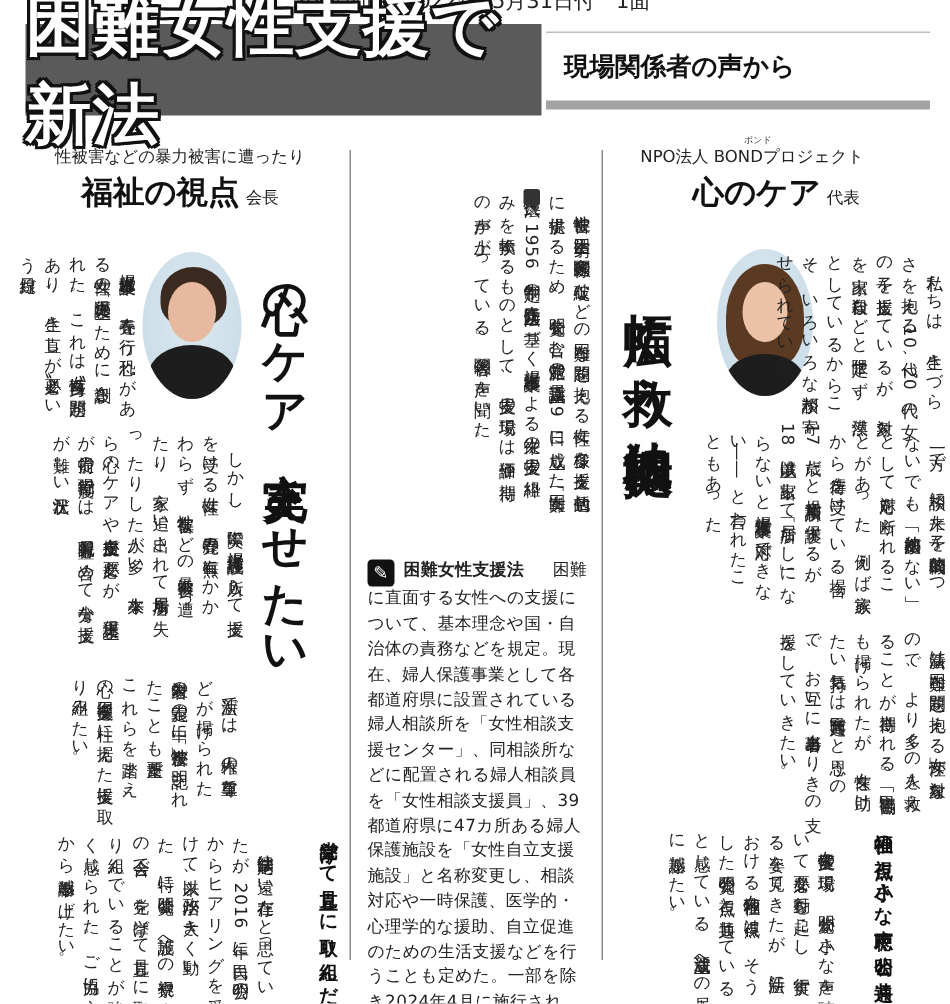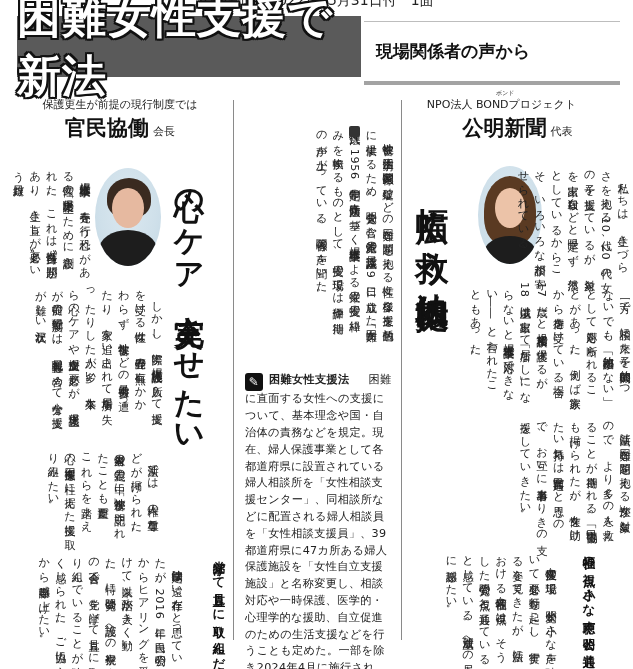--- a/index.html
+++ b/index.html
@@ -4,21 +4,21 @@
 <style>
   * { box-sizing: border-box; margin: 0; padding: 0; }
   html, body { width: 633px; height: 669px; background: #ffffff; overflow: hidden; }
   body { position: relative; font-family: "DejaVu Serif", serif; color: #1a1a1a; }
 
   .source-line { position: absolute; left: 0; top: -8px; width: 633px; text-align: center; font-family: "DejaVu Sans", sans-serif; font-size: 14px; color: #222; }
 
   .banner { position: absolute; left: 17px; top: 16px; width: 344px; height: 61px; background: #5a5a5a; display: flex; align-items: center; justify-content: center; }
   .banner-title { font-family: "DejaVu Sans", sans-serif; font-weight: bold; font-size: 44px; color: #ffffff; letter-spacing: 1px;
     text-shadow: -2px -2px 0 #111, 2px -2px 0 #111, -2px 2px 0 #111, 2px 2px 0 #111, 0 2px 0 #111, 2px 0 0 #111, 0 -2px 0 #111, -2px 0 0 #111; }
-  .subtitle-box { position: absolute; left: 364px; top: 21px; width: 256px; height: 64px; border-top: 1px solid #bdbdbd; border-bottom: 4px solid #a3a3a3; display: flex; align-items: center; padding-left: 12px; }
+  .subtitle-box { position: absolute; left: 364px; top: 21px; width: 256px; height: 52px; border-top: 1px solid #bdbdbd; border-bottom: 6px solid #a3a3a3; display: flex; align-items: center; padding-left: 12px; }
   .subtitle { font-family: "DejaVu Sans", sans-serif; font-weight: bold; font-size: 17px; color: #111; }
 
   .org { position: absolute; font-family: "DejaVu Sans", sans-serif; font-size: 11px; color: #222; text-align: center; }
   .name-row { position: absolute; text-align: center; }
   .person-name { font-family: "DejaVu Serif", serif; font-weight: bold; font-size: 21px; color: #111; }
   .person-title { font-family: "DejaVu Sans", sans-serif; font-size: 11px; margin-left: 4px; margin-top: 24px; }
   .ruby-small { position: absolute; font-size: 6px; font-family: "DejaVu Sans", sans-serif; color: #333; }
 
   .vdivider { position: absolute; width: 1px; background: #8a8a8a; }
 
@@ -43,23 +43,23 @@
 
 <div class="source-line">公明新聞　2022年05月31日付　1面</div>
 
 <div class="banner">
   <span class="banner-title">困難女性支援で新法</span>
 </div>
 <div class="subtitle-box">
   <span class="subtitle">現場関係者の声から</span>
 </div>
 
-<div class="org" style="left:20px; top:97px; width:200px;">保護更生が前提の現行制度では</div>
+<div class="org" style="left:20px; top:97px; width:200px;">性被害などの暴力被害に遭ったり</div>
 <div class="name-row" style="left:20px; top:114px; width:200px;">
-  <span class="person-name">官民協働</span><span class="person-title">会長</span>
+  <span class="person-name">福祉の視点</span><span class="person-title">会長</span>
 </div>
 
 <div class="photo" style="left:95px; top:168px; width:66px; height:98px;">
   <div class="hair" style="left:12px; top:10px; width:44px; height:40px; background:#3a2a20;"></div>
   <div class="face" style="left:17px; top:20px; width:32px; height:40px; background:#e6b9a0;"></div>
   <div class="body-shape" style="left:4px; top:62px; width:58px; height:40px;"></div>
 </div>
 
 <div class="headline" style="left:172px; top:168px; font-size:30px; line-height:34px; height:370px;">心のケア 充実させたい</div>
 
@@ -85,21 +85,21 @@
 
 <div class="glossary">
   <span class="glossary-icon">✎</span><span class="glossary-term">困難女性支援法</span><span>困難に直面する女性への支援について、基本理念や国・自治体の責務などを規定。現在、婦人保護事業として各都道府県に設置されている婦人相談所を「女性相談支援センター」、同相談所などに配置される婦人相談員を「女性相談支援員」、39都道府県に47カ所ある婦人保護施設を「女性自立支援施設」と名称変更し、相談対応や一時保護、医学的・心理学的な援助、自立促進のための生活支援などを行うことも定めた。一部を除き2024年4月に施行される。</span>
 </div>
 
 <div class="vdivider" style="left:401px; top:100px; height:540px;"></div>
 
 <div class="org" style="left:389px; top:97px; width:225px;">NPO法人 BONDプロジェクト</div>
 <div class="ruby-small" style="left:496px; top:89px;">ボンド</div>
 <div class="name-row" style="left:405px; top:114px; width:225px;">
-  <span class="person-name">公明新聞</span><span class="person-title">代表</span>
+  <span class="person-name">心のケア</span><span class="person-title">代表</span>
 </div>
 
 <div class="headline" style="left:413px; top:182px; font-size:33px; line-height:38px; height:330px;">幅広く救う法的根拠に</div>
 
 <div class="photo" style="left:478px; top:166px; width:64px; height:98px;">
   <div class="hair" style="left:6px; top:10px; width:52px; height:70px; background:#5a3a22;"></div>
   <div class="face" style="left:17px; top:22px; width:30px; height:40px; background:#ecc3a8;"></div>
   <div class="body-shape" style="left:6px; top:70px; width:52px; height:34px;"></div>
 </div>
 

